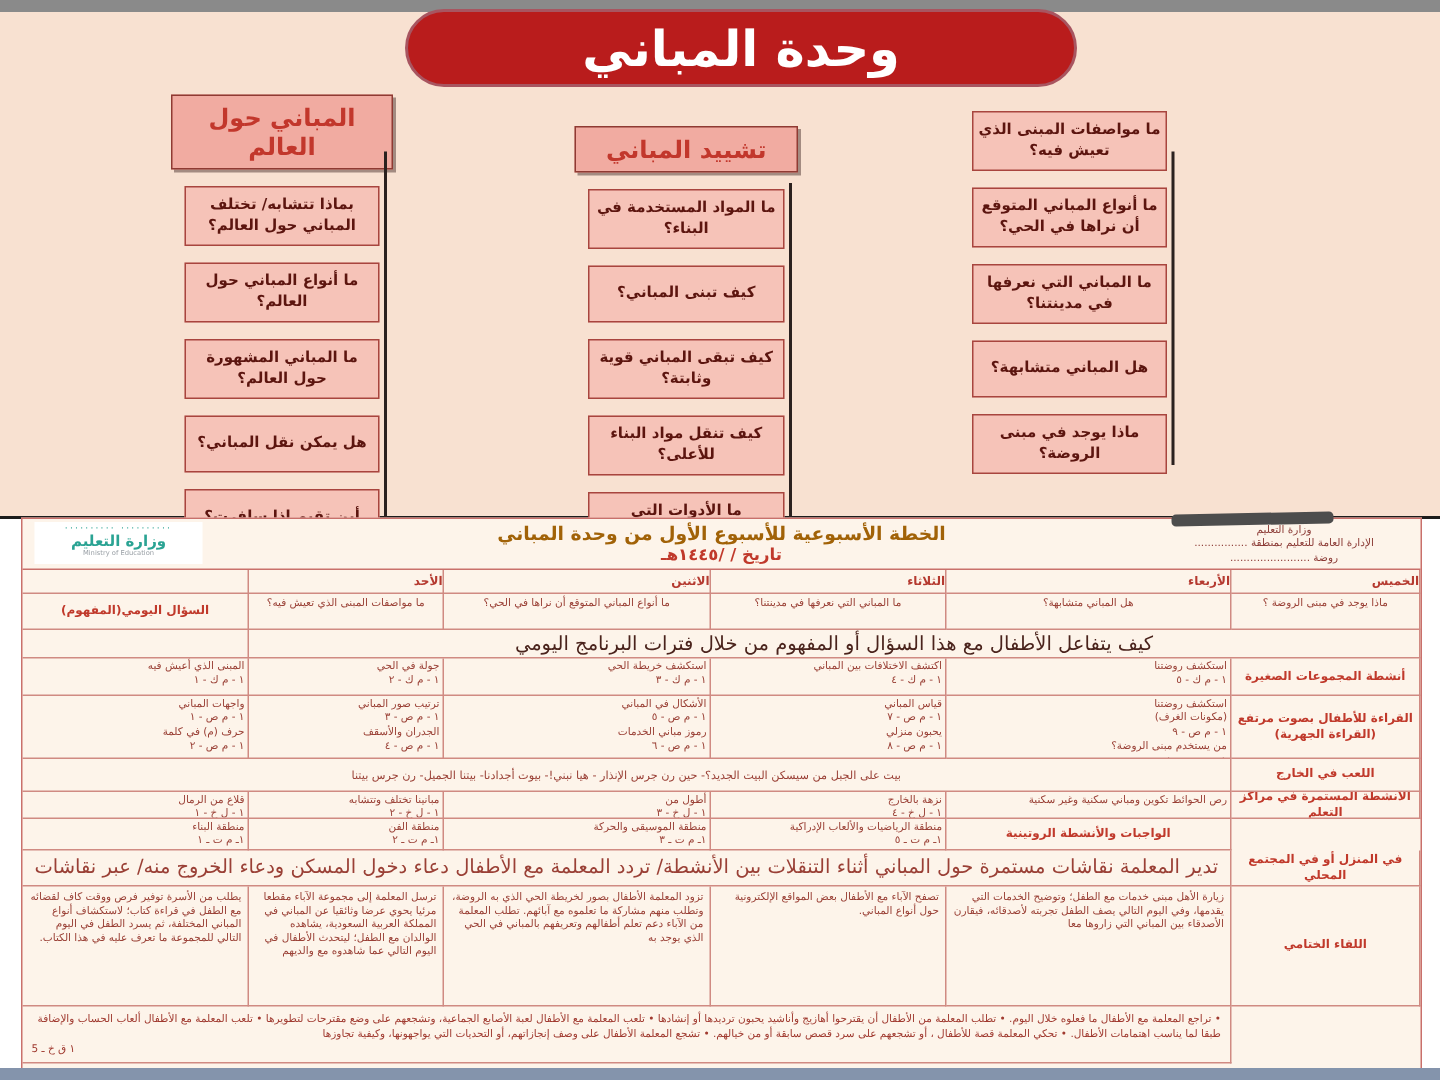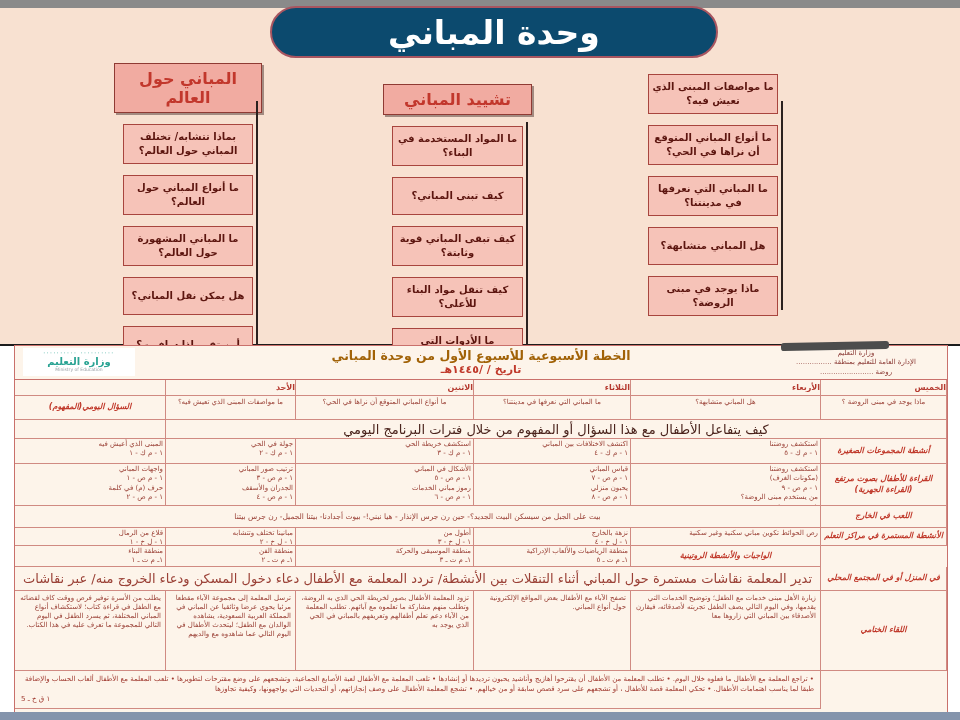--- a/index.html
+++ b/index.html
@@ -5,21 +5,21 @@
   html,body{margin:0;padding:0;background:#fff;}
   body{width:960px;height:720px;position:relative;overflow:hidden;
        font-family:"DejaVu Sans",sans-serif;}
   .topbar{position:absolute;left:0;top:0;width:960px;height:8px;background:#8a8a8a;}
   .bottombar{position:absolute;left:0;top:712px;width:960px;height:8px;background:#8494ac;}
 
   
   .mindmap{position:absolute;left:0;top:8px;width:960px;height:336px;
            background:#f8e1d1;border-bottom:2px solid #1c1c1c;}
   .unit-title{position:absolute;left:270px;top:-2px;width:444px;height:48px;
-              background:#0c4a6e;border:2px solid #a85560;border-radius:26px;
+              background:#b91c1c;border:2px solid #a85560;border-radius:26px;
               color:#fff;font-size:33px;font-weight:bold;text-align:center;
               line-height:50px;direction:rtl;}
   .col{position:absolute;direction:rtl;}
   .col::after{content:'';position:absolute;right:-5px;top:38px;bottom:6px;
               width:2.5px;background:#2b211f;}
   .col-header{background:#f1aba1;border:1.5px solid #8f3a33;color:#c2372c;
               font-size:16px;font-weight:bold;text-align:center;padding:5px 2px;
               margin:0 -9px 0 -9px;box-shadow:2px 2px 0 rgba(60,35,30,.45);}
   .qbox{background:#f6c3b8;border:1.2px solid #a8453e;color:#5c150f;
         font-size:10px;font-weight:bold;text-align:center;line-height:1.4;
@@ -47,21 +47,21 @@
   .smudge{position:absolute;right:58px;top:-4px;width:108px;height:8px;
           background:#4d4d4d;border-radius:3px;transform:rotate(-1.2deg);}
 
   .pgrid{display:grid;direction:ltr;
          grid-template-columns:151px 130px 178px 157px 190px 126px;
          grid-template-rows:16px 24px 19px 25px 42px 22px 18px 21px 24px 80px minmax(38px,auto);}
   .pgrid>div{border-right:1px solid #d08a82;border-bottom:1px solid #d08a82;
              box-sizing:border-box;overflow:hidden;direction:rtl;}
   .dayh{color:#b53a30;font-size:8px;font-weight:bold;text-align:right;padding-top:3px;}
   .lab{color:#c0392b;font-size:8px;font-weight:bold;text-align:center;
-       display:flex;align-items:center;justify-content:center;line-height:1.3;padding:1px 3px;font-style:italic;}
+       display:flex;align-items:center;justify-content:center;line-height:1.3;padding:1px 3px;}
   .qd{color:#9a4036;font-size:7px;text-align:center;line-height:1.3;padding:2px 3px;}
   .act{color:#9a4036;font-size:7px;text-align:right;line-height:1.35;padding:1px 2px;}
   .act .ln{display:block;}
   .mrg{grid-column:span 5;color:#4a231c;text-align:center;}
   .m-big{font-size:13px;line-height:19px;}
   .m-read{font-size:7.5px;color:#9a4036;line-height:21px;}
   .m-routine{font-size:13px;color:#9a4036;line-height:23px;}
   .m-close{font-size:7px;color:#a03a30;text-align:right;line-height:1.45;padding:3px 6px;}
   .home{color:#9a4036;font-size:7px;text-align:right;line-height:1.3;padding:3px 4px;}
   .code-tail{display:block;text-align:left;direction:ltr;}
@@ -210,21 +210,21 @@
     </div>
     <div class="act">
       <span class="ln">أطول من</span>
       <span class="ln">١ - ل خ - ٣</span>
     </div>
     <div class="act">
       <span class="ln">نزهة بالخارج</span>
       <span class="ln">١ - ل خ - ٤</span>
     </div>
     <div class="act">
-      <span class="ln">رص الحوائط تكوين مباني سكنية وغير سكنية</span>
+      <span class="ln">رص الحوائط تكوين ومباني سكنية وغير سكنية</span>
 
     </div>
 
     <div class="lab">الأنشطة المستمرة في مراكز التعلم</div>
     <div class="act">
       <span class="ln">منطقة البناء</span>
       <span class="ln">١ـ م ت ـ ١</span>
     </div>
     <div class="act">
       <span class="ln">منطقة الفن</span>

